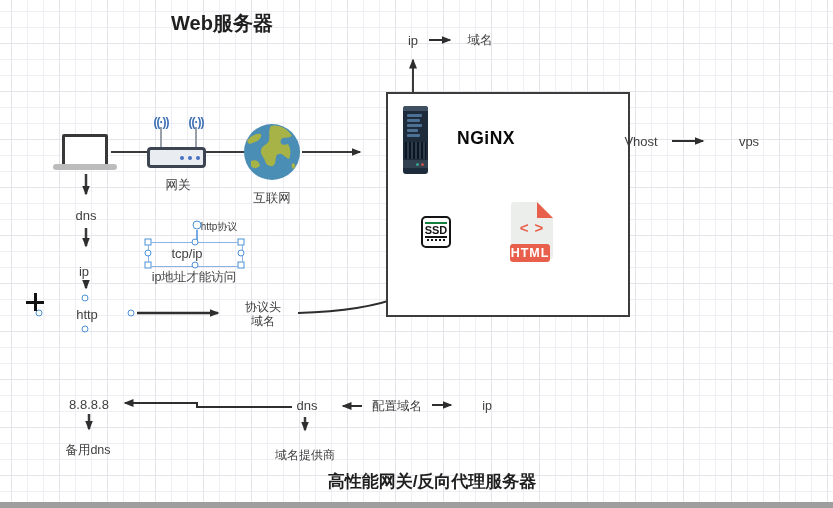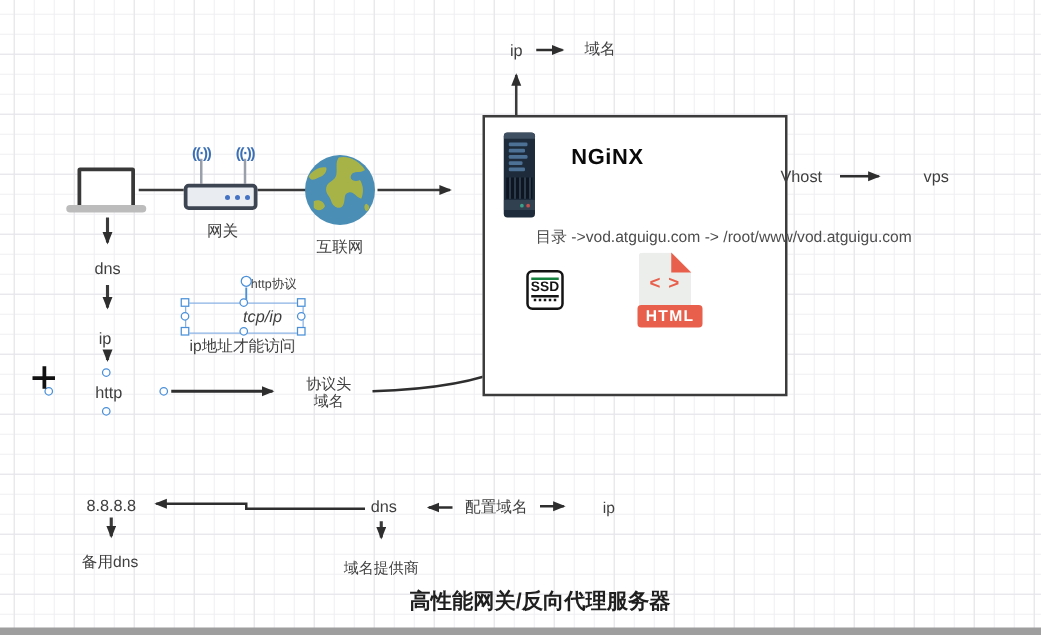--- a/index.html
+++ b/index.html
@@ -30,30 +30,30 @@
   
   .server{left:403px;top:106px;width:25px;height:68px;background:#1d2b3a;border-radius:3px;overflow:hidden;}
   .srv-cap{height:5px;background:#3e5062;}
   .srv-bars{padding:3px 4px 2px 4px;}
   .srv-bars i{display:block;height:2.5px;background:#4d7095;margin:0 0 2.5px 0;border-radius:1px;}
   .srv-vents{height:17px;margin:1px 2px;background:repeating-linear-gradient(90deg,#0c1520 0 2px,#2c3c4c 2px 4px);}
   .srv-foot{height:8px;background:#31414f;position:relative;}
   .led{position:absolute;width:3px;height:3px;border-radius:50%;top:3px;}
   .led-g{background:#3aa08a;right:9px;}
   .led-r{background:#c0504d;right:4px;}
-  .nginx{font-weight:bold;font-size:17.5px;color:#0a0a0a;letter-spacing:0.5px;}
+  .nginx{font-weight:bold;font-size:17.5px;color:#0a0a0a;letter-spacing:0.5px;margin-top:12px;}
   
   .ssd{left:421px;top:216px;width:26px;height:28px;border:2.5px solid #141414;border-radius:5px;background:#fff;text-align:center;}
   .ssd-word{display:inline-block;margin-top:4px;font-size:11px;font-weight:bold;color:#141414;border-top:2px solid #15803d;border-bottom:2px solid #141414;line-height:12px;letter-spacing:0;}
   .ssd-dots{margin:1px auto 0;width:18px;border-bottom:2px dotted #141414;}
   
   .htmlfile{left:511px;top:202px;width:42px;height:57px;background:#eceeec;border-radius:3px;clip-path:polygon(0 0,calc(100% - 16px) 0,100% 16px,100% 100%,0 100%);}
   .fold{right:0;top:0;width:0;height:0;border-bottom:16px solid #e8604c;border-right:16px solid transparent;}
   .code{left:532px;top:227px;transform:translate(-50%,-50%);color:#e8604c;font-weight:bold;font-size:15px;letter-spacing:1px;}
-  .htmlbanner{left:510px;top:244px;width:52px;height:18px;background:#e8604c;border-radius:3px;color:#fff;font-weight:bold;font-size:12.5px;text-align:center;line-height:18px;letter-spacing:1px;}
+  .htmlbanner{left:510px;top:244px;width:40px;height:18px;background:#e8604c;border-radius:3px;color:#fff;font-weight:bold;font-size:12.5px;text-align:center;line-height:18px;letter-spacing:1px;}
   
   .sel-rect{left:148px;top:242px;width:93px;height:23px;border:1px solid #8ab2e4;}
   .handle{position:absolute;width:7px;height:7px;background:#fff;border:1.5px solid #4a90d9;transform:translate(-50%,-50%);box-sizing:border-box;}
   .handle.round{border-radius:50%;}
   .cdot{position:absolute;width:7px;height:7px;background:#fff;border:1.5px solid #4a90d9;border-radius:50%;transform:translate(-50%,-50%);box-sizing:border-box;}
   
   .plus-h{left:26px;top:301px;width:18px;height:3px;background:#111;}
   .plus-v{left:34px;top:293px;width:3px;height:18px;background:#111;}
   .titletext{font-weight:bold;color:#1f1f1f;}
   .bottombar{left:0;top:502px;width:833px;height:6px;background:#9e9e9e;}
@@ -103,20 +103,21 @@
 
     <path d="M305,417 L305,430" stroke="#3a3a3a" stroke-width="2.5" fill="none" marker-end="url(#ah)"></path>
 
     <path d="M362,406 L343,406" stroke="#2e2e2e" stroke-width="2" fill="none" marker-end="url(#ah)"></path>
 
     <path d="M432,405 L451,405" stroke="#2e2e2e" stroke-width="2" fill="none" marker-end="url(#ah)"></path>
 
     <path d="M197,230 L197,241" stroke="#4a90d9" stroke-width="1.5" fill="none"></path>
   </svg>
 
+  <div class="lbl titletext" style="left:222px;top:23px;font-size:20px;">Web服务器</div>
 
   <div class="abs bigbox"></div>
 
   <div class="abs laptop-screen"></div>
   <div class="abs laptop-base"></div>
 
   <div class="abs antenna" style="left:160px;"></div>
   <div class="abs antenna" style="left:195px;"></div>
   <div class="wifi" style="left:161px;top:122px;">((·))</div>
   <div class="wifi" style="left:196px;top:122px;">((·))</div>
@@ -150,21 +151,21 @@
   <span class="cdot" style="left:85px;top:298px;"></span>
   <span class="cdot" style="left:85px;top:329px;"></span>
   <span class="cdot" style="left:39px;top:313px;"></span>
   <span class="cdot" style="left:131px;top:313px;"></span>
 
   <div class="abs plus-h"></div>
   <div class="abs plus-v"></div>
 
   <div class="lbl" style="left:197px;top:227px;font-size:10px;padding-left:44px;">http协议</div>
   <div class="abs sel-rect"></div>
-  <div class="lbl" style="left:210px;top:253px;font-size:13px;font-style:italic;">tcp/ip</div>
+  <div class="lbl" style="left:187px;top:253px;font-size:13px;">tcp/ip</div>
   <span class="handle" style="left:148px;top:242px;"></span>
   <span class="handle" style="left:241px;top:242px;"></span>
   <span class="handle" style="left:148px;top:265px;"></span>
   <span class="handle" style="left:241px;top:265px;"></span>
   <span class="handle round" style="left:195px;top:242px;"></span>
   <span class="handle round" style="left:195px;top:265px;"></span>
   <span class="handle round" style="left:148px;top:253px;"></span>
   <span class="handle round" style="left:241px;top:253px;"></span>
   <span class="handle round" style="left:197px;top:225px;width:9px;height:9px;"></span>
   <div class="lbl" style="left:194px;top:277px;">ip地址才能访问</div>
@@ -188,21 +189,20 @@
     </div>
     <div class="srv-vents"></div>
     <div class="srv-foot">
       <span class="led led-g"></span>
       <span class="led led-r"></span>
     </div>
   </div>
 
   <div class="lbl nginx" style="left:486px;top:126px;">NGiNX</div>
 
-  <div class="lbl" style="left:579px;top:190px;color:#4d4d4d;">目录 -&gt;vod.atguigu.com -&gt; /root/www/vod.atguigu.com</div>
 
   <div class="abs ssd">
     <span class="ssd-word">SSD</span>
     <div class="ssd-dots"></div>
   </div>
 
   <div class="abs htmlfile"></div>
   <div class="abs fold" style="left:537px;top:202px;"></div>
   <div class="abs code">&lt; &gt;</div>
   <div class="abs htmlbanner">HTML</div>

